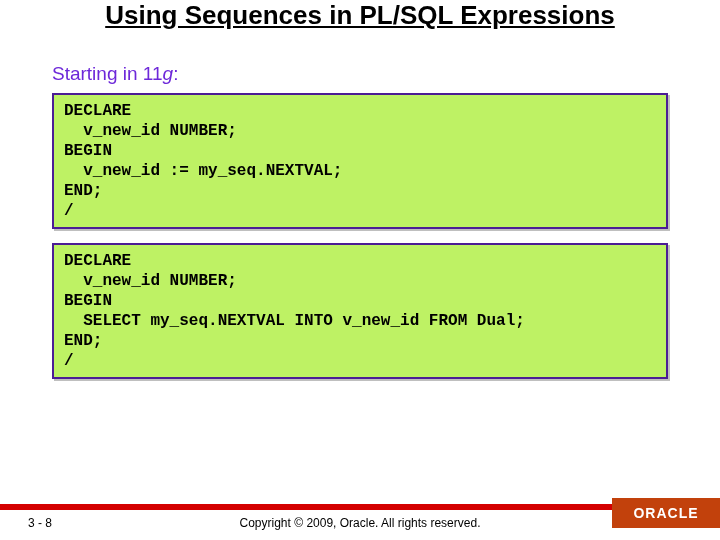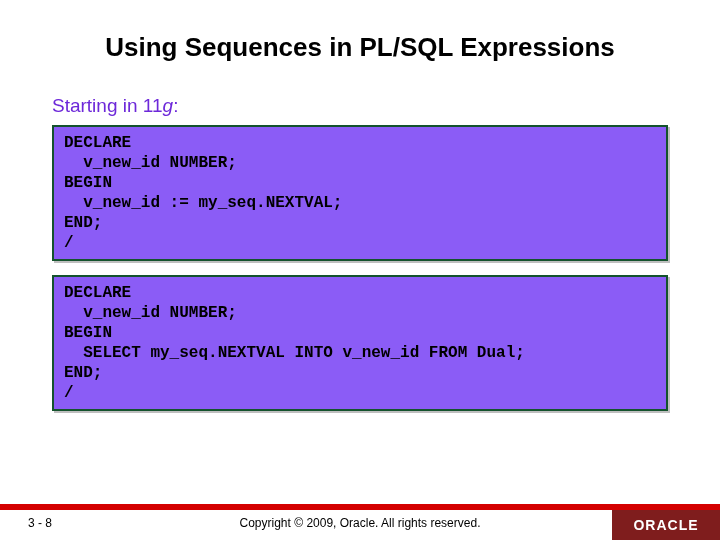--- a/index.html
+++ b/index.html
@@ -14,37 +14,37 @@
   .slide {
     width: 100%;
     height: 100%;
     position: relative;
   }
   .title {
     text-align: center;
     font-size: 26px;
     font-weight: bold;
     color: #000;
-    padding-top: 32px;
     padding-bottom: 32px;
+    text-decoration: underline;
   }
   .content {
     padding: 0 52px;
   }
   .section-label {
     font-size: 19px;
     color: #6d28d9;
     margin-bottom: 8px;
   }
   .section-label .italic {
     font-style: italic;
   }
   .code-box {
-    border: 2px solid #14532d;
-    background: #8b5cf6;
+    border: 2px solid #4c1d95;
+    background: #bef264;
     padding: 6px 10px 6px 10px;
     font-family: "Courier New", Courier, monospace;
     font-size: 16px;
     font-weight: bold;
     line-height: 1.25;
     white-space: pre;
     color: #000;
     margin-bottom: 14px;
     box-shadow: 2px 2px 0 rgba(0,0,0,0.25);
   }
@@ -73,24 +73,24 @@
   }
   .copyright {
     width: 100%;
     text-align: center;
     font-size: 12px;
     color: #000;
   }
   .logo {
     position: absolute;
     right: 0;
-    bottom: 0;
+    bottom: 12px;
     width: 108px;
     height: 30px;
-    background: #7f1d1d;
+    background: #c2410c;
     color: #fff;
     font-weight: bold;
     font-size: 14px;
     letter-spacing: 1px;
     display: flex;
     align-items: center;
     justify-content: center;
     font-family: Arial, sans-serif;
   }
 </style>

